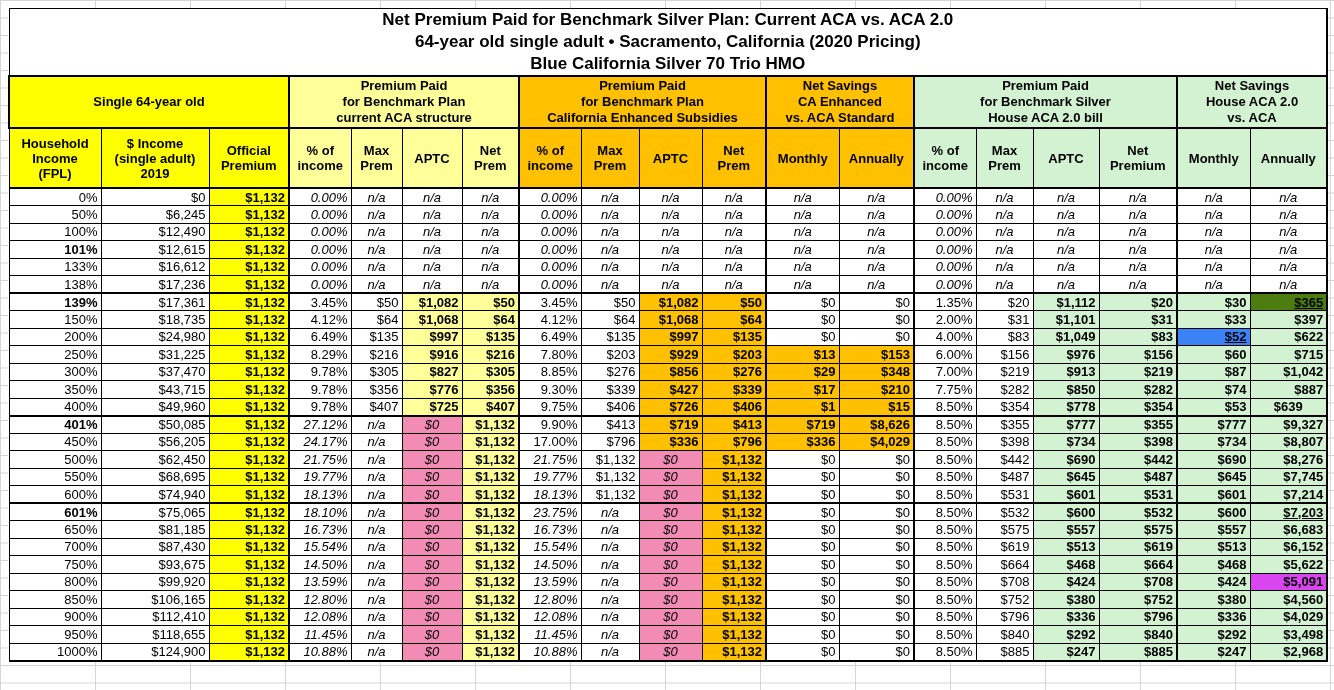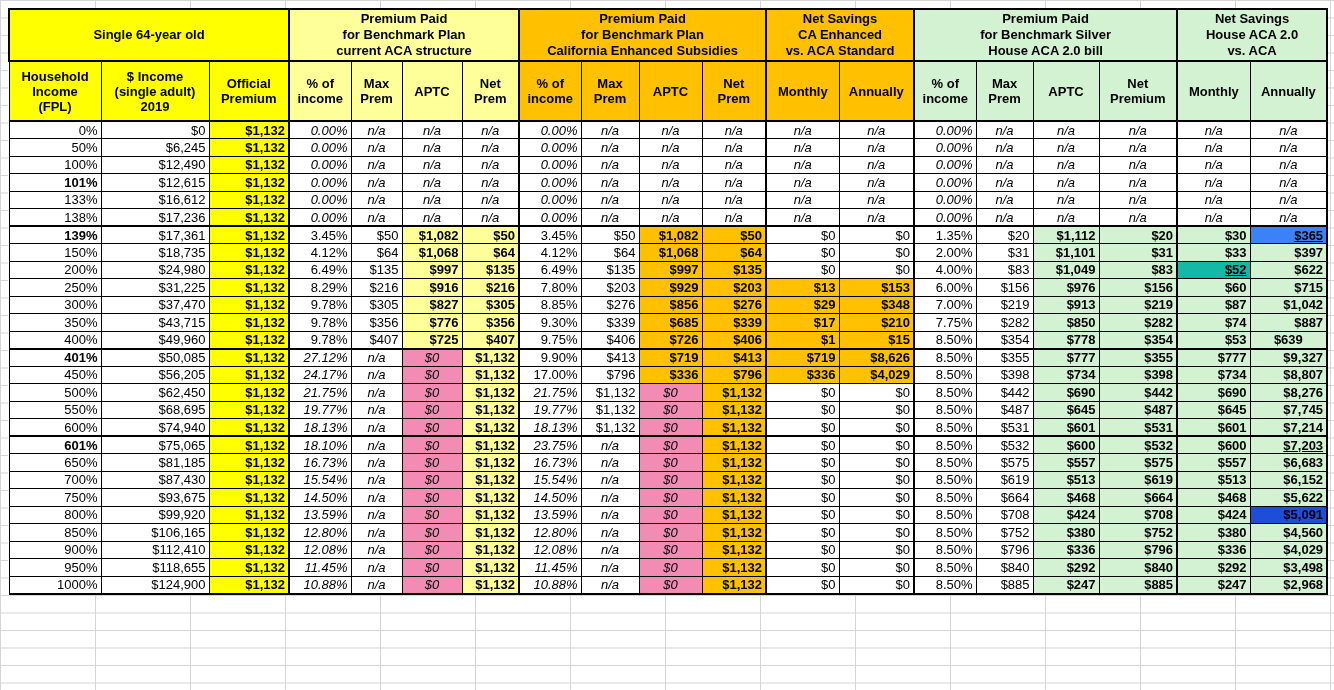--- a/index.html
+++ b/index.html
@@ -91,20 +91,27 @@
     <col style="width:73px">
       <col style="width:75px">
     <col style="width:62px">
       <col style="width:57px">
       <col style="width:66px">
       <col style="width:78px">
     <col style="width:73px">
       <col style="width:77px">
   </colgroup>
   <thead>
+    <tr>
+      <td class="title-cell tr-edge" colspan="19">
+        <div>Net Premium Paid for Benchmark Silver Plan: Current ACA vs. ACA 2.0</div>
+        <div>64-year old single adult • Sacramento, California (2020 Pricing)</div>
+        <div>Blue California Silver 70 Trio HMO</div>
+      </td>
+    </tr>
     <tr class="grouphead" id="group-row">
         <th colspan="3" style="background: rgb(255, 255, 0);">
           <div>Single 64-year old</div>
         </th>
         <th colspan="4" style="background: rgb(255, 255, 153);">
           <div>Premium Paid</div>
           <div>for Benchmark Plan</div>
           <div>current ACA structure</div>
         </th>
         <th colspan="4" style="background: rgb(255, 192, 0);">
@@ -341,21 +348,21 @@
         <td>$50</td>
         <td class="b" style="background: rgb(255, 192, 0);">$1,082</td>
         <td class="b" style="background: rgb(255, 192, 0);">$50</td>
         <td class="tl">$0</td>
         <td>$0</td>
         <td class="tl">1.35%</td>
         <td>$20</td>
         <td class="b" style="background: rgb(210, 242, 210);">$1,112</td>
         <td class="b" style="background: rgb(210, 242, 210);">$20</td>
         <td class="b tl" style="background: rgb(210, 242, 210);">$30</td>
-        <td class="b tr-edge" style="background: #3b82f6; text-decoration: underline;">$365</td>
+        <td class="b tr-edge" style="background: #4d7c0f; text-decoration: underline;">$365</td>
       </tr>
       <tr>
         <td>150%</td>
         <td>$18,735</td>
         <td class="b" style="background: rgb(255, 255, 0);">$1,132</td>
         <td class="tl">4.12%</td>
         <td>$64</td>
         <td class="b" style="background: rgb(255, 255, 153);">$1,068</td>
         <td class="b" style="background: rgb(255, 255, 153);">$64</td>
         <td class="tl">4.12%</td>
@@ -382,21 +389,21 @@
         <td class="tl">6.49%</td>
         <td>$135</td>
         <td class="b" style="background: rgb(255, 192, 0);">$997</td>
         <td class="b" style="background: rgb(255, 192, 0);">$135</td>
         <td class="tl">$0</td>
         <td>$0</td>
         <td class="tl">4.00%</td>
         <td>$83</td>
         <td class="b" style="background: rgb(210, 242, 210);">$1,049</td>
         <td class="b" style="background: rgb(210, 242, 210);">$83</td>
-        <td class="b tl" style="background: #14b8a6; text-decoration: underline;">$52</td>
+        <td class="b tl" style="background: #3b82f6; text-decoration: underline;">$52</td>
         <td class="b tr-edge" style="background: rgb(210, 242, 210);">$622</td>
       </tr>
       <tr>
         <td>250%</td>
         <td>$31,225</td>
         <td class="b" style="background: rgb(255, 255, 0);">$1,132</td>
         <td class="tl">8.29%</td>
         <td>$216</td>
         <td class="b" style="background: rgb(255, 255, 153);">$916</td>
         <td class="b" style="background: rgb(255, 255, 153);">$216</td>
@@ -437,21 +444,21 @@
       <tr>
         <td>350%</td>
         <td>$43,715</td>
         <td class="b" style="background: rgb(255, 255, 0);">$1,132</td>
         <td class="tl">9.78%</td>
         <td>$356</td>
         <td class="b" style="background: rgb(255, 255, 153);">$776</td>
         <td class="b" style="background: rgb(255, 255, 153);">$356</td>
         <td class="tl">9.30%</td>
         <td>$339</td>
-        <td class="b" style="background: rgb(255, 192, 0);">$685</td>
+        <td class="b" style="background: rgb(255, 192, 0);">$427</td>
         <td class="b" style="background: rgb(255, 192, 0);">$339</td>
         <td class="b tl" style="background: rgb(255, 192, 0);">$17</td>
         <td class="b" style="background: rgb(255, 192, 0);">$210</td>
         <td class="tl">7.75%</td>
         <td>$282</td>
         <td class="b" style="background: rgb(210, 242, 210);">$850</td>
         <td class="b" style="background: rgb(210, 242, 210);">$282</td>
         <td class="b tl" style="background: rgb(210, 242, 210);">$74</td>
         <td class="b tr-edge" style="background: rgb(210, 242, 210);">$887</td>
       </tr>
@@ -677,21 +684,21 @@
         <td class="i c">n/a</td>
         <td class="i c" style="background: rgb(242, 140, 180);">$0</td>
         <td class="b" style="background: rgb(255, 192, 0);">$1,132</td>
         <td class="tl">$0</td>
         <td>$0</td>
         <td class="tl">8.50%</td>
         <td>$708</td>
         <td class="b" style="background: rgb(210, 242, 210);">$424</td>
         <td class="b" style="background: rgb(210, 242, 210);">$708</td>
         <td class="b tl" style="background: rgb(210, 242, 210);">$424</td>
-        <td class="b tr-edge" style="background: #1d4ed8;">$5,091</td>
+        <td class="b tr-edge" style="background: #d946ef;">$5,091</td>
       </tr>
       <tr>
         <td>850%</td>
         <td>$106,165</td>
         <td class="b" style="background: rgb(255, 255, 0);">$1,132</td>
         <td class="i tl">12.80%</td>
         <td class="i c">n/a</td>
         <td class="i c" style="background: rgb(242, 140, 180);">$0</td>
         <td class="b" style="background: rgb(255, 255, 153);">$1,132</td>
         <td class="i tl">12.80%</td>

